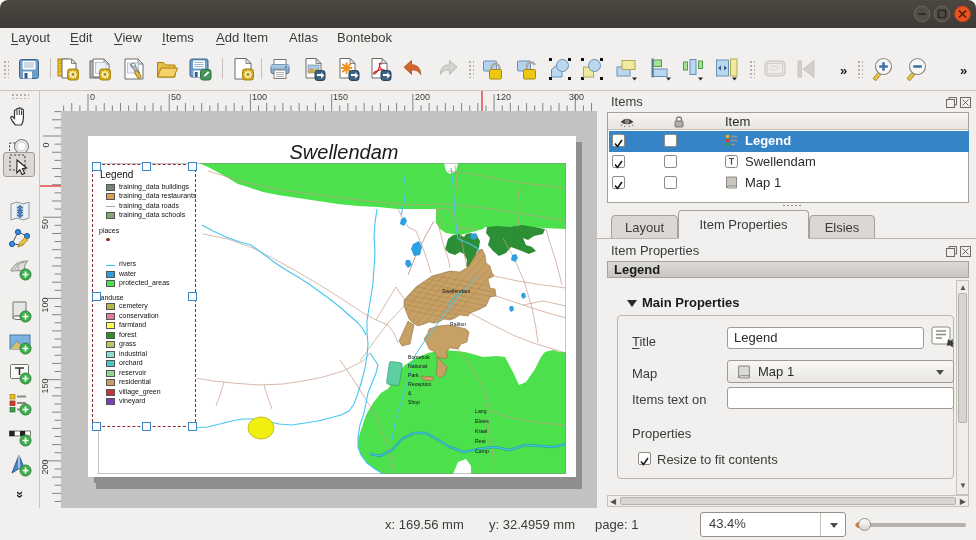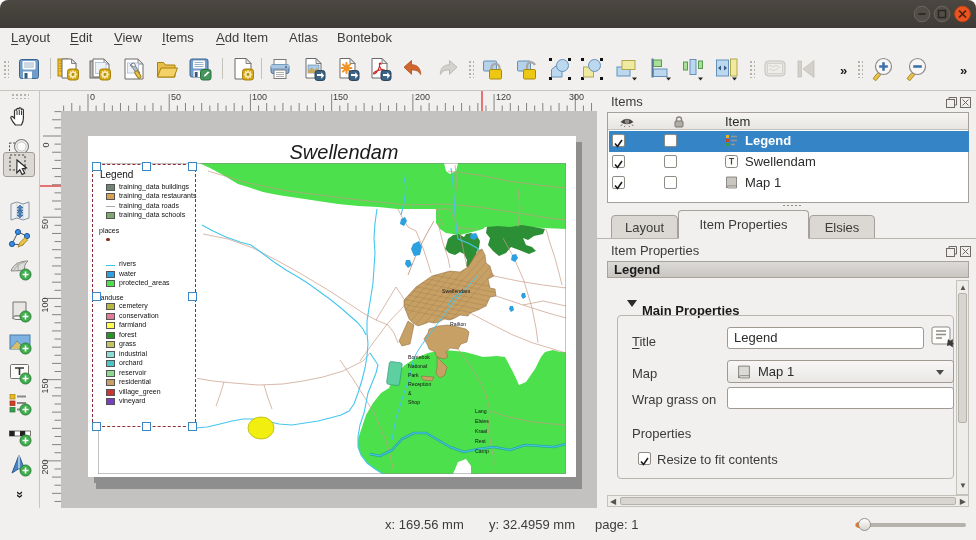--- a/index.html
+++ b/index.html
@@ -751,55 +751,60 @@
 
     <div class="abs" style="left:10px; top:170px; width:362px; height:17px; background:linear-gradient(#dcdad7,#c9c6c2); border:1px solid #a8a39d; font-size:13px; font-weight:bold; color:#1a1a1a; padding-left:6px;">Legend</div>
 
     <div class="abs" style="left:359px; top:189px; width:13px; height:215px; background:#efedea; border:1px solid #c5c1bb;">
       <div class="abs" style="left:2px; top:2px; font-size:8px; color:#55534f;">▲</div>
       <div class="abs" style="left:1px; top:12px; width:9px; height:130px; background:#d8d5d0; border:1px solid #b5b1ab; border-radius:2px;"></div>
       <div class="abs" style="left:2px; top:200px; font-size:8px; color:#55534f;">▼</div>
     </div>
 
     <div class="abs" style="left:30px; top:209px; width:0; height:0; border-left:5px solid transparent; border-right:5px solid transparent; border-top:7px solid #2a2a28;"></div>
-    <div class="abs" style="left:45px; top:204px; font-size:13px; font-weight:bold; color:#1a1a1a;margin-top:8px;">Main Properties</div>
+    <div class="abs" style="left:45px; top:204px; font-size:13px; font-weight:bold; color:#1a1a1a;">Main Properties</div>
     <div class="gbox" style="left:20px; top:224px; width:337px; height:164px;"></div>
     <div class="lbl" style="left:35px; top:243px;"><u style="text-decoration-thickness:1px; text-underline-offset:2px;">T</u>itle</div>
     <div class="input" style="left:130px; top:236px; width:197px; height:22px; padding:2px 6px;">Legend</div>
     <svg class="abs" style="left:332px; top:234px;" width="28" height="24" viewBox="0 0 28 24">
         <rect x="3" y="2" width="18" height="17" rx="2" fill="#fdfdfc" stroke="#8f8b85"></rect>
         <path d="M7 6h10M7 9.5h10M7 13h6" stroke="#8f8b85" stroke-width="1.6"></path>
         <path d="M16 20l8-6v12z" fill="#3a3a38" transform="scale(0.7) translate(10 6)"></path>
         <path d="M19 14l6 5-7 2z" fill="#3a3a38"></path>
       </svg>
     <div class="lbl" style="left:35px; top:275px;">Map</div>
     <div class="combo" style="left:130px; top:269px; width:227px; height:23px;">
       <svg class="abs" style="left:8px; top:4px;" width="16" height="14" viewBox="0 0 13 13">
           <path d="M1.5 1h10v9.5H4c-1.6 0-2.5.7-2.5 1.5z" fill="#dcdad6" stroke="#77756f" stroke-width="0.8"></path>
           <path d="M1.5 11.5c0-.8.9-1.5 2.5-1.5h7.5v2H4z" fill="#efeeeb" stroke="#77756f" stroke-width="0.8"></path>
         </svg>
       <span style="position:absolute; left:30px; top:3px;">Map 1</span>
       <div class="arr" style="right:9px; top:9px;"></div>
     </div>
-    <div class="lbl" style="left:35px; top:301px;">Wrap grass on</div>
+    <div class="lbl" style="left:35px; top:301px;">Items text on</div>
     <div class="input" style="left:130px; top:296px; width:227px; height:22px;"></div>
     <div class="lbl" style="left:35px; top:335px;">Properties</div>
     <div class="checkbox" style="left:41px; top:361px;"><svg width="11" height="11" viewBox="0 0 11 11">
           <path d="M2 5.5l2.5 3L9 2" fill="none" stroke="#1a1a1a" stroke-width="1.6"></path>
         </svg></div>
     <div class="lbl" style="left:60px; top:361px;">Resize to fit contents</div>
 
     <div class="abs" style="left:10px; top:404px; width:362px; height:12px; background:#efedea; border:1px solid #c5c1bb;">
       <div class="abs" style="left:2px; top:1px; font-size:8px; color:#55534f;">◀</div>
       <div class="abs" style="left:12px; top:1px; width:336px; height:8px; background:#d8d5d0; border:1px solid #b5b1ab; border-radius:2px;"></div>
       <div class="abs" style="right:2px; top:1px; font-size:8px; color:#55534f;">▶</div>
     </div>
   </div>
 
   <div id="statusbar" class="abs">
     <div class="stxt" style="left:385px; top:9px;">x: 169.56 mm</div>
     <div class="stxt" style="left:489px; top:9px;">y: 32.4959 mm</div>
     <div class="stxt" style="left:595px; top:9px;">page: 1</div>
+    <div class="abs" style="left:700px; top:4px; width:146px; height:25px; background:#fff; border:1px solid #979289; border-radius:3px;">
+      <div class="stxt" style="left:8px; top:3px;">43.4%</div>
+      <div class="abs" style="right:24px; top:0; width:1px; height:23px; background:#c5c1bb;"></div>
+      <div class="arr" style="right:7px; top:10px;"></div>
+    </div>
     <div class="abs" style="left:855px; top:15px; width:111px; height:4px; background:#b5b1ab; border-radius:2px;"></div>
     <div class="abs" style="left:856px; top:14px; width:6px; height:6px; background:#e8731a; border-radius:3px;"></div>
     <div class="abs" style="left:858px; top:10px; width:13px; height:13px; background:linear-gradient(#fdfdfd,#d8d5d0); border:1px solid #97928a; border-radius:50%;"></div>
   </div>
 </div>
 
 </body></html>

